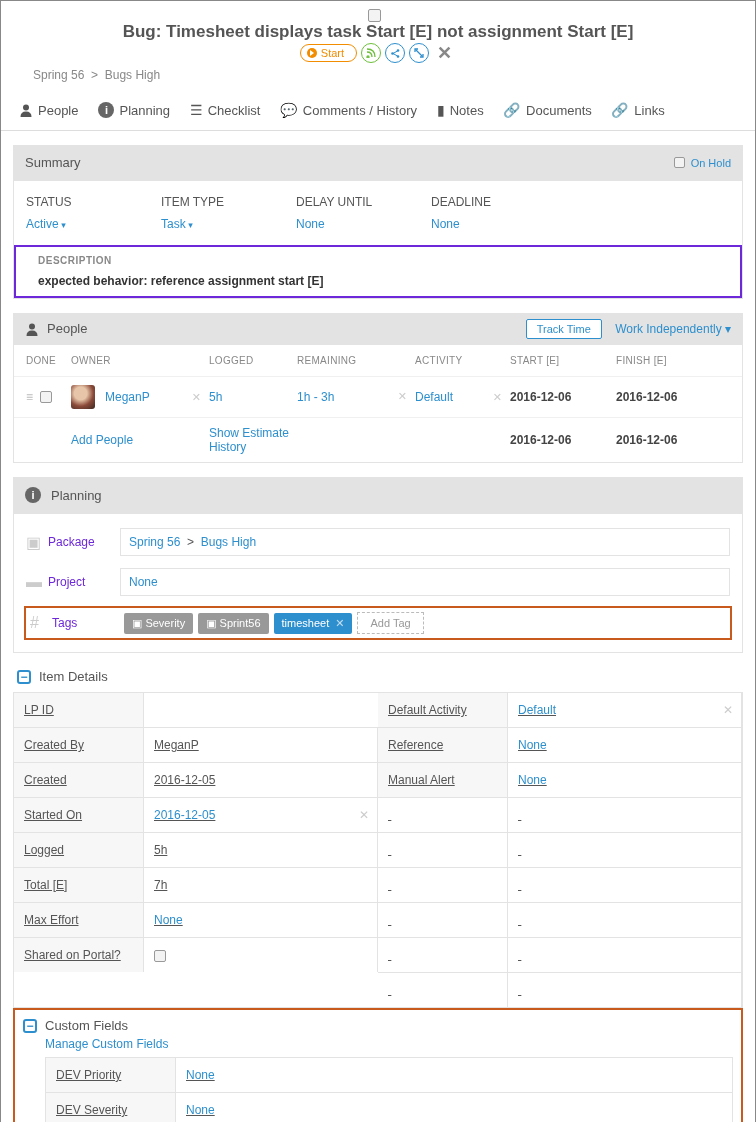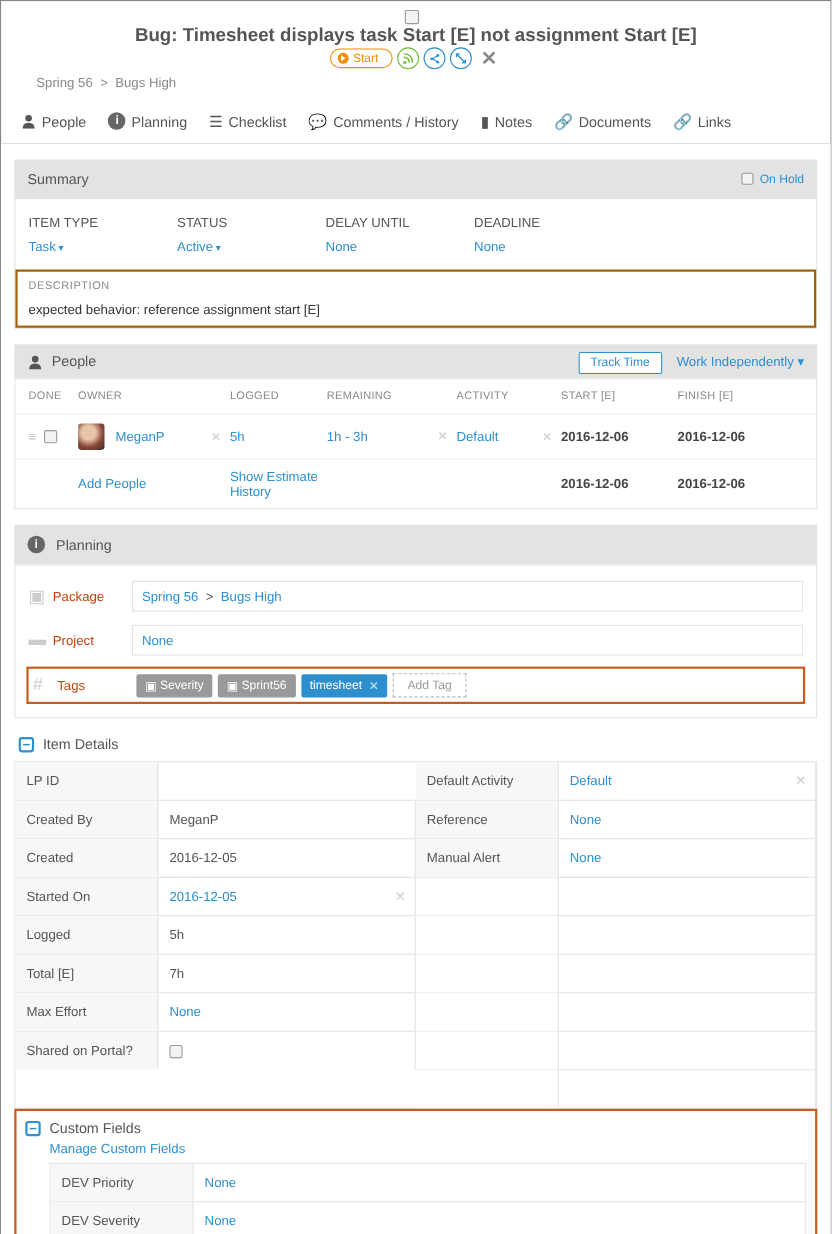--- a/index.html
+++ b/index.html
@@ -23,53 +23,53 @@
 .glyph { font-size: 14px; }
 .content { padding: 12px; background: #fff; }
 .section-hdr { background: #e3e3e3; padding: 10px 12px; font-size: 13px; color: #555; display: flex; align-items: center; justify-content: space-between; margin-top: 0; }
 .section-hdr.first { margin-top: 2px; }
 .onhold { font-size: 11px; color: #2d8fce; display: flex; align-items: center; gap: 4px; }
 .summary-box { border: 1px solid #e3e3e3; background: #fff; }
 .summary-row { display: flex; padding: 14px 12px 6px 12px; gap: 0; }
 .summary-col { flex: 0 0 135px; }
 .summary-col .val { color: #2d8fce; font-size: 12px; margin-top: 8px; }
 .dd::after { content: ' ▾'; font-size: 9px; }
-.desc-box { border: 2px solid #a16207; background: #fff; margin: 8px 0 0 0; padding: 8px 10px; }
+.desc-box { border: 2px solid #6d28d9; background: #fff; margin: 8px 0 0 0; padding: 8px 22px; font-weight: bold; }
 .desc-box .label { font-size: 10px; color: #888; letter-spacing: 0.5px; margin-bottom: 8px; }
 .desc-box .text { font-size: 12px; color: #333; }
 .people-hdr { background: #e3e3e3; padding: 8px 12px; display:flex; align-items:center; justify-content:space-between; margin-top:14px; }
 .people-hdr-left { display:flex; align-items:center; gap:8px; font-size:13px; color:#555; }
 .track-btn { border:1px solid #2d8fce; color:#2d8fce; padding:3px 10px; font-size:11px; cursor:pointer; border-radius:2px; background:#fff; }
 .work-ind { color:#2d8fce; font-size:12px; cursor:pointer; margin-left:10px; }
 .people-table { border:1px solid #e3e3e3; background:#fff; }
 .pt-hdr { display:flex; padding:10px 12px; color:#888; font-size:10px; letter-spacing:0.3px; }
 .pt-row { display:flex; padding:8px 12px; align-items:center; border-top:1px solid #f0f0f0; }
 .col-done{width:45px;} .col-owner{width:138px;} .col-logged{width:88px;} .col-remain{width:118px;} .col-activity{width:95px;} .col-start{width:106px;} .col-finish{width:100px;}
 .handle { color:#bbb; font-size:12px; margin-right:4px; }
 .avatar { width:24px; height:24px; border-radius:3px; background: radial-gradient(circle at 40% 35%, #e6c5a8 30%, #8b4a3a 60%, #3a2820); display:inline-block; vertical-align:middle; }
 .link { color:#2d8fce; cursor:pointer; font-size:12px; }
 .x-del { color:#ccc; font-size:11px; cursor:pointer; margin-left:auto; padding-right:8px; }
 .pt-bold { font-weight:bold; color:#444; }
 .planning-hdr { background:#e3e3e3; padding:10px 12px; display:flex; align-items:center; gap:10px; margin-top:14px; color:#555; font-size:13px; }
 .info-circ { width:16px; height:16px; border-radius:50%; background:#666; color:#fff; display:flex; align-items:center; justify-content:center; font-size:11px; font-weight:bold; }
 .planning-box { border:1px solid #e3e3e3; background:#fff; padding:8px 0; }
 .plan-row { display:flex; align-items:center; padding:6px 12px; }
 .plan-icon { width:22px; color:#ccc; font-size:16px; }
-.plan-label { width:72px; color:#c2410c; font-size:12px; }
+.plan-label { width:72px; color:#6d28d9; font-size:12px; }
 .plan-val { flex:1; border:1px solid #e3e3e3; padding:6px 8px; font-size:12px; }
 .tags-row-outer { border:2px solid #c85a1e; margin:4px 10px; padding:4px 2px; display:flex; align-items:center; }
 .tag-chip { background:#999; color:#fff; padding:4px 8px; border-radius:2px; font-size:11px; margin-right:3px; display:inline-flex; align-items:center; gap:3px; }
 .tag-chip.blue { background:#2d8fce; }
 .tag-x { opacity:0.7; font-size:11px; margin-left:3px; cursor:pointer; }
 .add-tag { border:1px dashed #bbb; color:#999; padding:4px 12px; font-size:11px; cursor:pointer; }
 .section-sub { display:flex; align-items:center; gap:8px; margin:16px 0 8px 4px; font-size:13px; color:#555; }
 .collapse-icon { width:14px; height:14px; border:2px solid #2d8fce; border-radius:3px; display:flex; align-items:center; justify-content:center; color:#2d8fce; font-size:12px; font-weight:bold; line-height:1; }
 .detail-table { display:flex; border:1px solid #e3e3e3; }
 .detail-col { flex:1; }
-.drow { display:flex; border-bottom:1px solid #e3e3e3; }
+.drow { display:flex; border-bottom:1px solid #e3e3e3;text-decoration:underline; }
 .drow:last-child{border-bottom:none;}
 .dcell-l { width:130px; background:#f7f7f7; padding:10px 10px; border-right:1px solid #e3e3e3; font-size:12px; color:#555; }
 .dcell-r { flex:1; padding:10px 10px; font-size:12px; color:#555; border-right:1px solid #e3e3e3; position:relative; }
 .dcell-r.link-c { color:#2d8fce; cursor:pointer; }
 .dcell-r .x-sm { position:absolute; right:8px; top:10px; color:#ccc; cursor:pointer; }
 .cf-outer { border:2px solid #c85a1e; margin-top:0; padding:8px 8px 8px 8px; }
 .cf-table { border:1px solid #e3e3e3; margin-top:6px; }
 .person-svg{fill:#555;}
 </style>
 </head>
@@ -152,26 +152,26 @@
 <div class="section-hdr first">
   <span>Summary</span>
   <span class="onhold">
           <span class="checkbox" style="width:11px;height:11px;margin-right:2px"></span>
           <span>On Hold</span>
         </span>
 </div>
 <div class="summary-box">
   <div class="summary-row">
     <div class="summary-col">
+      <div class="label">STATUS</div>
+      <div class="val link dd">Active</div>
+    </div>
+    <div class="summary-col">
       <div class="label">ITEM TYPE</div>
       <div class="val link dd">Task</div>
-    </div>
-    <div class="summary-col">
-      <div class="label">STATUS</div>
-      <div class="val link dd">Active</div>
     </div>
     <div class="summary-col">
       <div class="label">DELAY UNTIL</div>
       <div class="val link">None</div>
     </div>
     <div class="summary-col">
       <div class="label">DEADLINE</div>
       <div class="val link">None</div>
     </div>
   </div>

